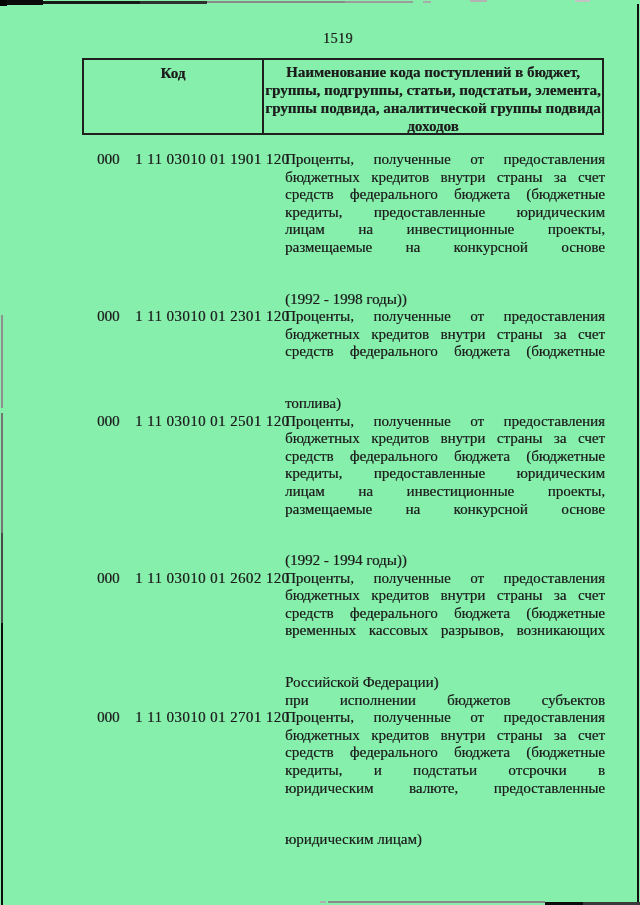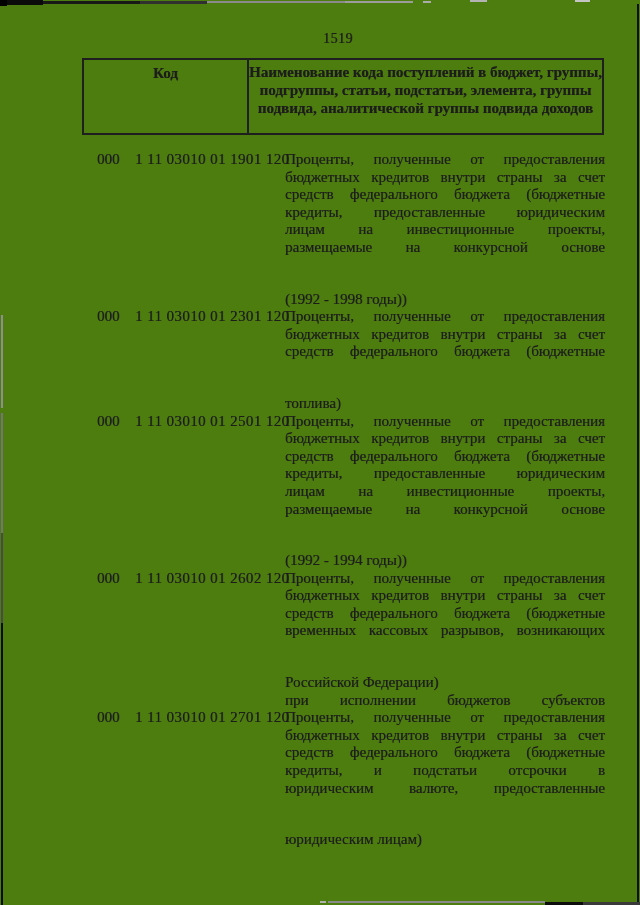--- a/index.html
+++ b/index.html
@@ -6,21 +6,21 @@
   html, body { margin: 0; padding: 0; }
   body {
     width: 640px; height: 905px;
     background: #ffffff;
     font-family: "Liberation Serif", serif;
     color: #1c1c1c;
   }
   .page {
     position: relative;
     width: 640px; height: 905px;
-    background: #4d7c0f;
+    background: #86efac;
     overflow: hidden;
   }
   .inktext { text-shadow: 0.4px 0.2px 0 rgba(25,25,25,0.55); }
 
   
   .scan { position: absolute; }
   .sc-t1 { left:0;   top:0; width:7px;  height:6px; background:#000; }
   .sc-t2 { left:7px; top:0; width:36px; height:5px; background:#0b0b0b; }
   .sc-t3 { left:43px;  top:1px; width:97px;  height:3px; background:#181818; }
   .sc-t4 { left:140px; top:1px; width:67px;  height:3px; background:#303030; }
@@ -51,21 +51,21 @@
     position: absolute;
     left: 82px; top: 58px;
     width: 522px; height: 77px;
     border: 2px solid #1f1f1f;
     display: flex;
     font-weight: bold;
     font-size: 15px;
     line-height: 18px;
   }
   .hcell-code {
-    width: 165px;
+    width: 180px;
     border-right: 2px solid #1f1f1f;
     text-align: center;
     padding-top: 4px;
   }
   .hcell-name {
     flex: 1;
     text-align: center;
     padding: 3px 0 4px 0;
   }
 

